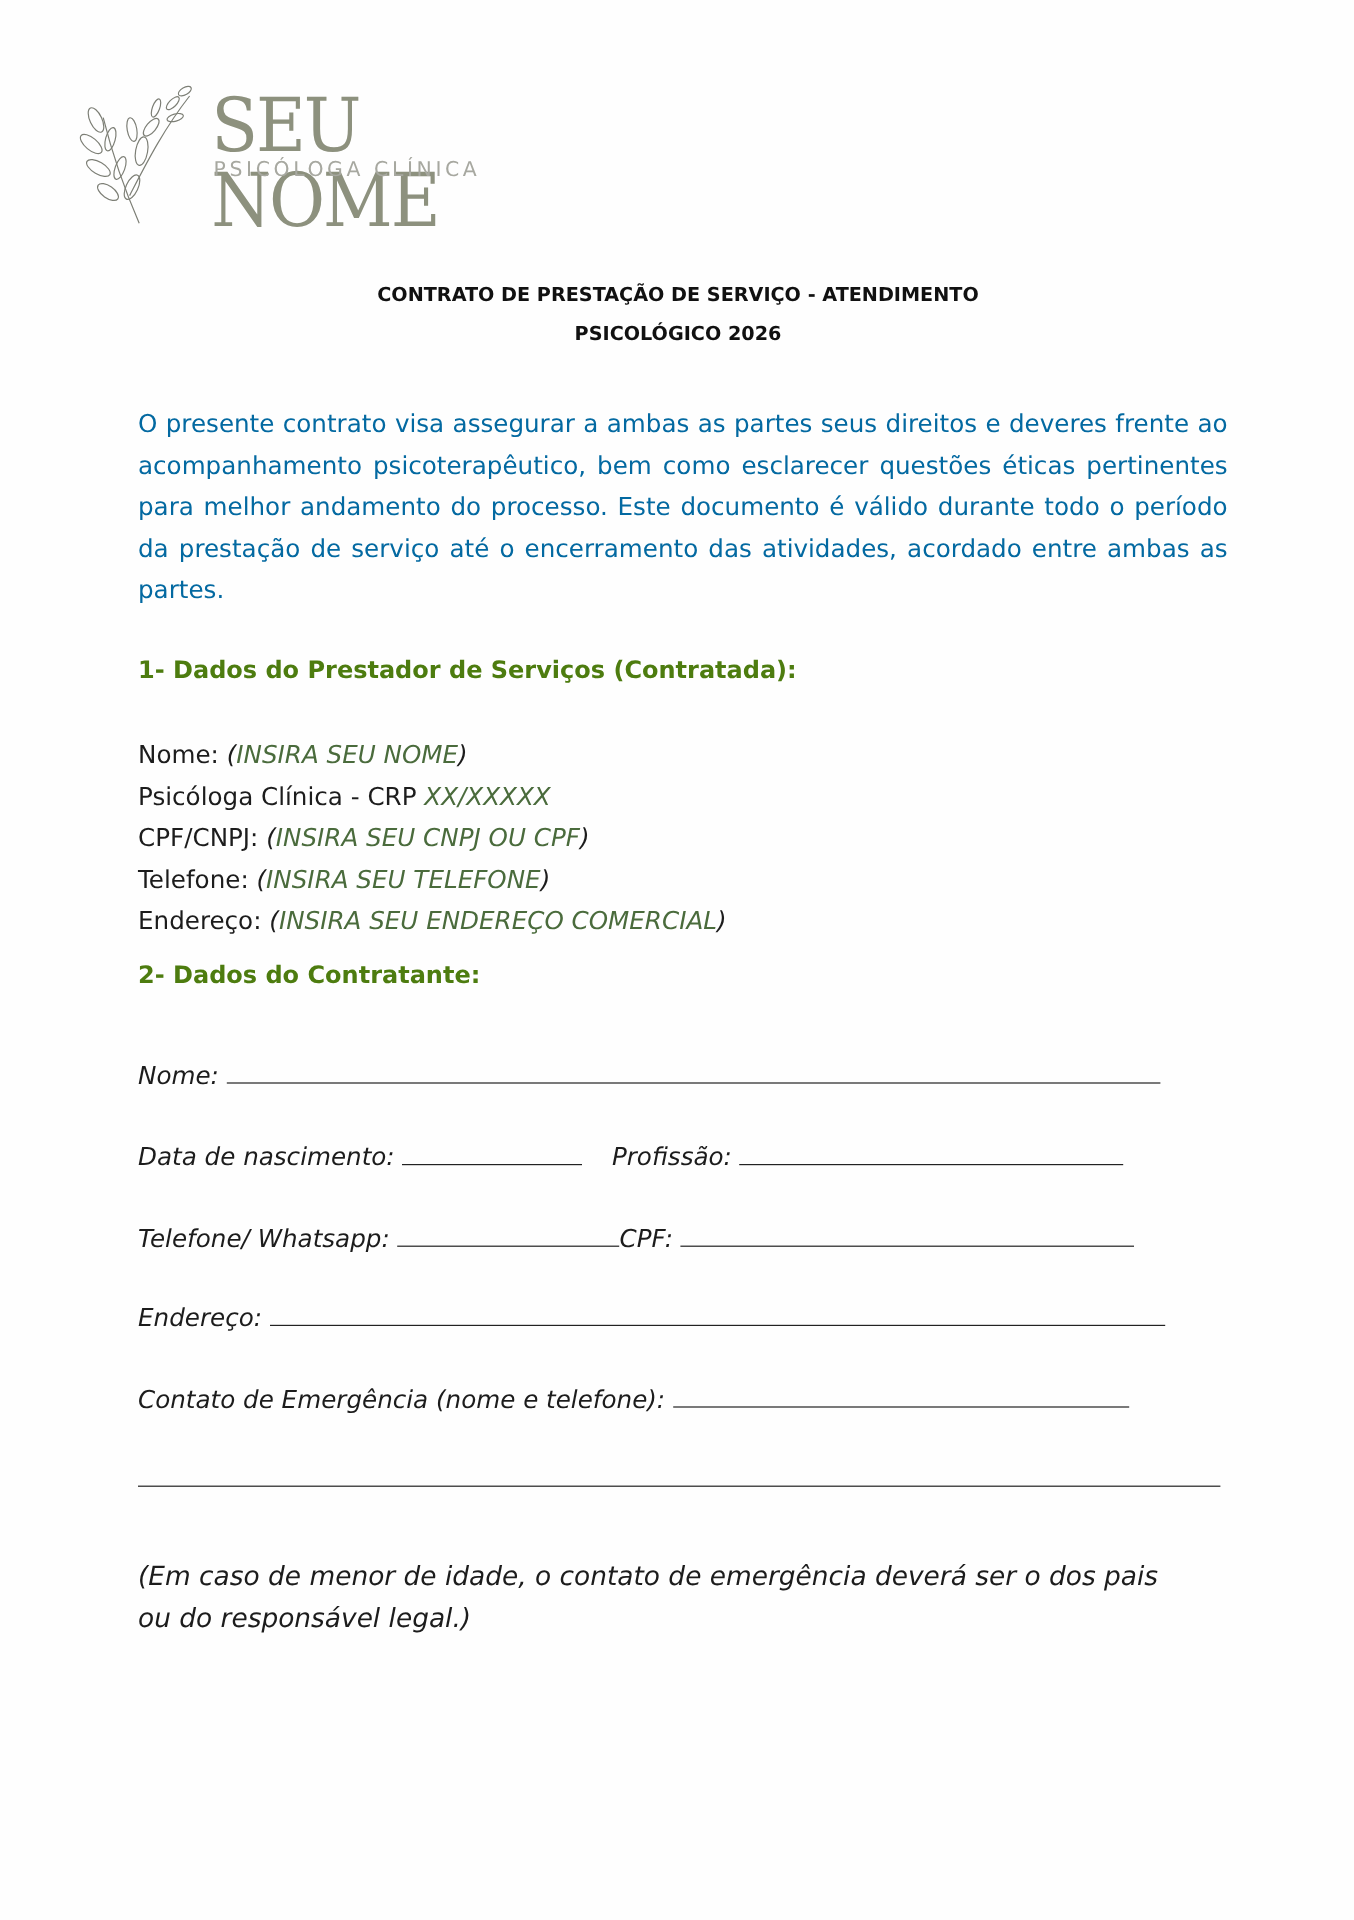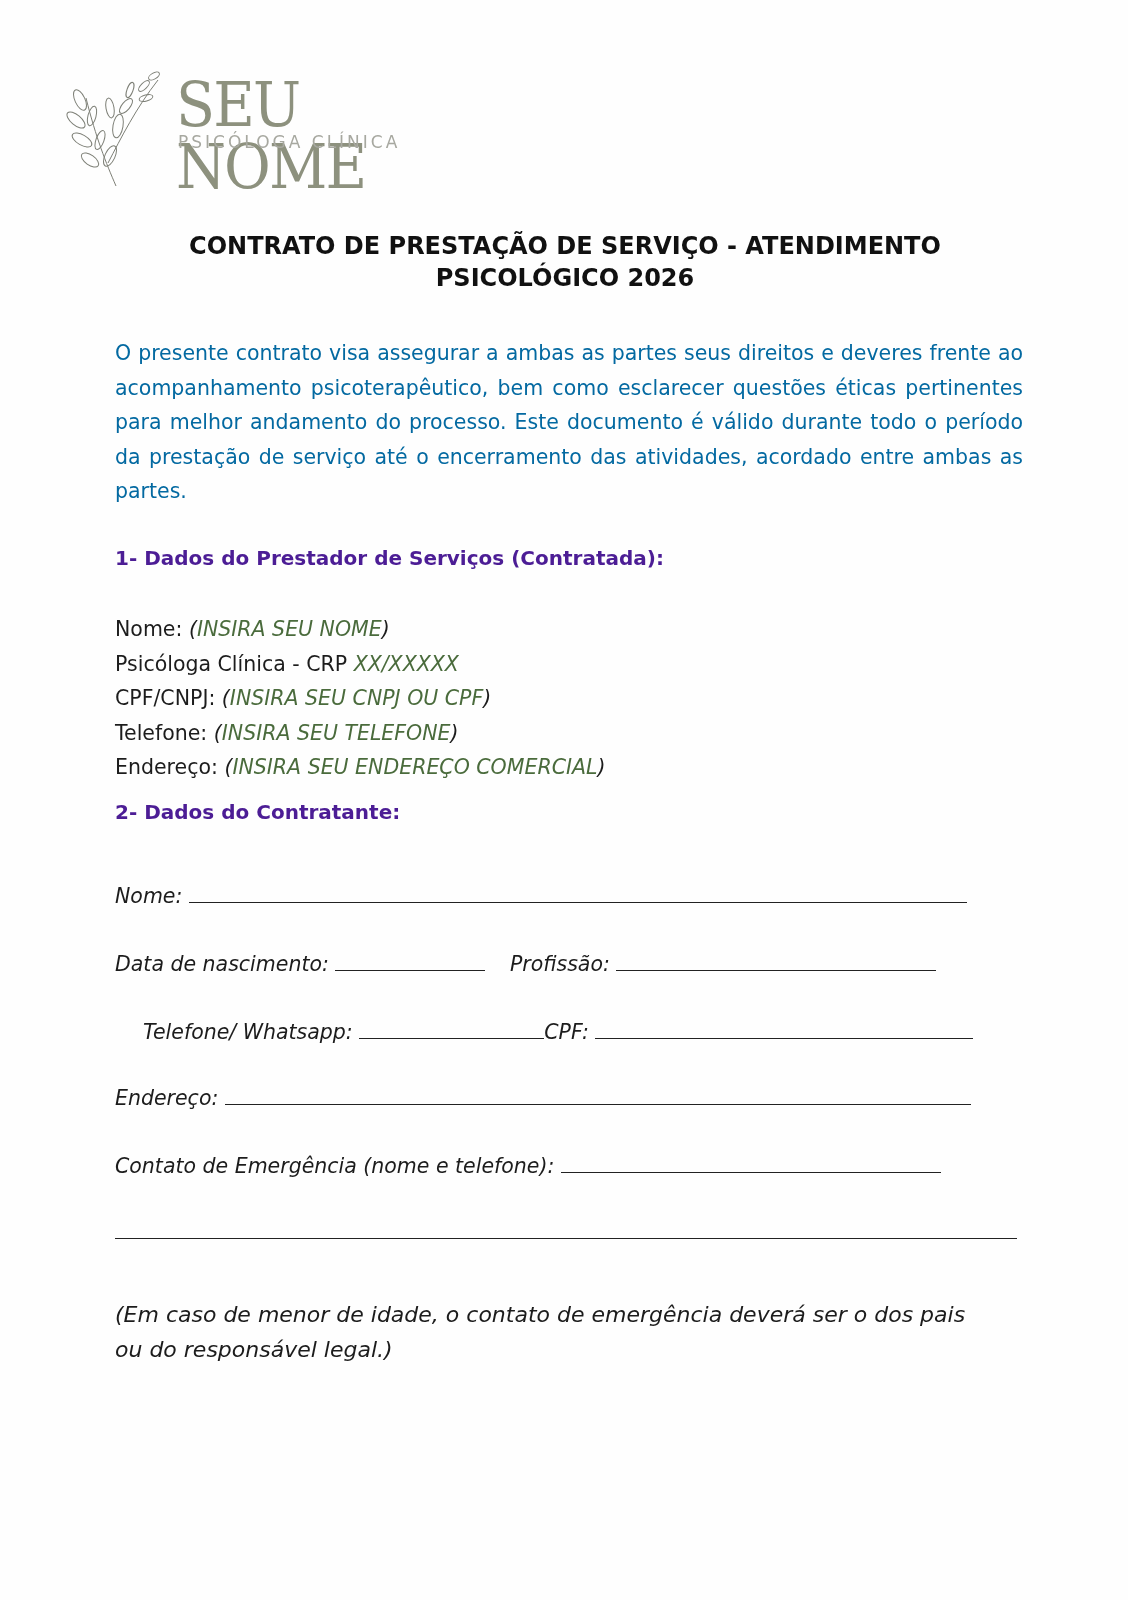--- a/index.html
+++ b/index.html
@@ -21,30 +21,30 @@
     color: #8d917e; font-weight: normal; line-height: 1;
     transform: scaleX(0.92); transform-origin: left;
   }
   .brand-sub {
     position: absolute; left: 112px; top: 64px;
     font-family: "DejaVu Sans", sans-serif;
     font-size: 17px; letter-spacing: 3px; color: #a7a8a0;
   }
   .title {
     position: absolute; left: 115px; top: 230px; width: 900px;
-    text-align: center; font-weight: bold; font-size: 24px; line-height: 32px;
+    text-align: center; font-weight: bold; font-size: 16px; line-height: 32px;
     color: #111;
   }
   .intro {
     position: absolute; left: 115px; top: 336px; width: 908px;
     font-size: 20.5px; line-height: 34.5px; text-align: justify;
     color: #0369a1;
   }
   .section-h {
-    position: absolute; left: 115px; font-weight: bold; font-size: 20px; color: #4c1d95;
+    position: absolute; left: 115px; font-weight: bold; font-size: 20px; color: #4d7c0f;
   }
   .prov {
     position: absolute; left: 115px; top: 612px;
     font-size: 20.5px; line-height: 34.5px;
   }
   .prov .ph { font-style: italic; color: #4a6b3c; }
   .prov .paren { font-style: italic; color: #1c1c1c; }
   .form-line {
     position: absolute; left: 115px; font-style: italic; font-size: 20.5px;
     color: #1c1c1c; white-space: nowrap;
@@ -109,21 +109,21 @@
     <span class="blank" style="width:778px;"></span>
   </div>
 
   <div class="form-line" style="top:952px;">
     <span>Data de nascimento:</span>
     <span class="blank" style="width:150px;"></span>
     <span style="margin-left:18px;">Profissão:</span>
     <span class="blank" style="width:320px;"></span>
   </div>
 
-  <div class="form-line" style="top:1020px;margin-left:28px;">
+  <div class="form-line" style="top:1020px;">
     <span>Telefone/ Whatsapp:</span>
     <span class="blank" style="width:185px;"></span><span>CPF:</span>
     <span class="blank" style="width:378px;"></span>
   </div>
 
   <div class="form-line" style="top:1086px;">
     <span>Endereço:</span>
     <span class="blank" style="width:746px;"></span>
   </div>
 

